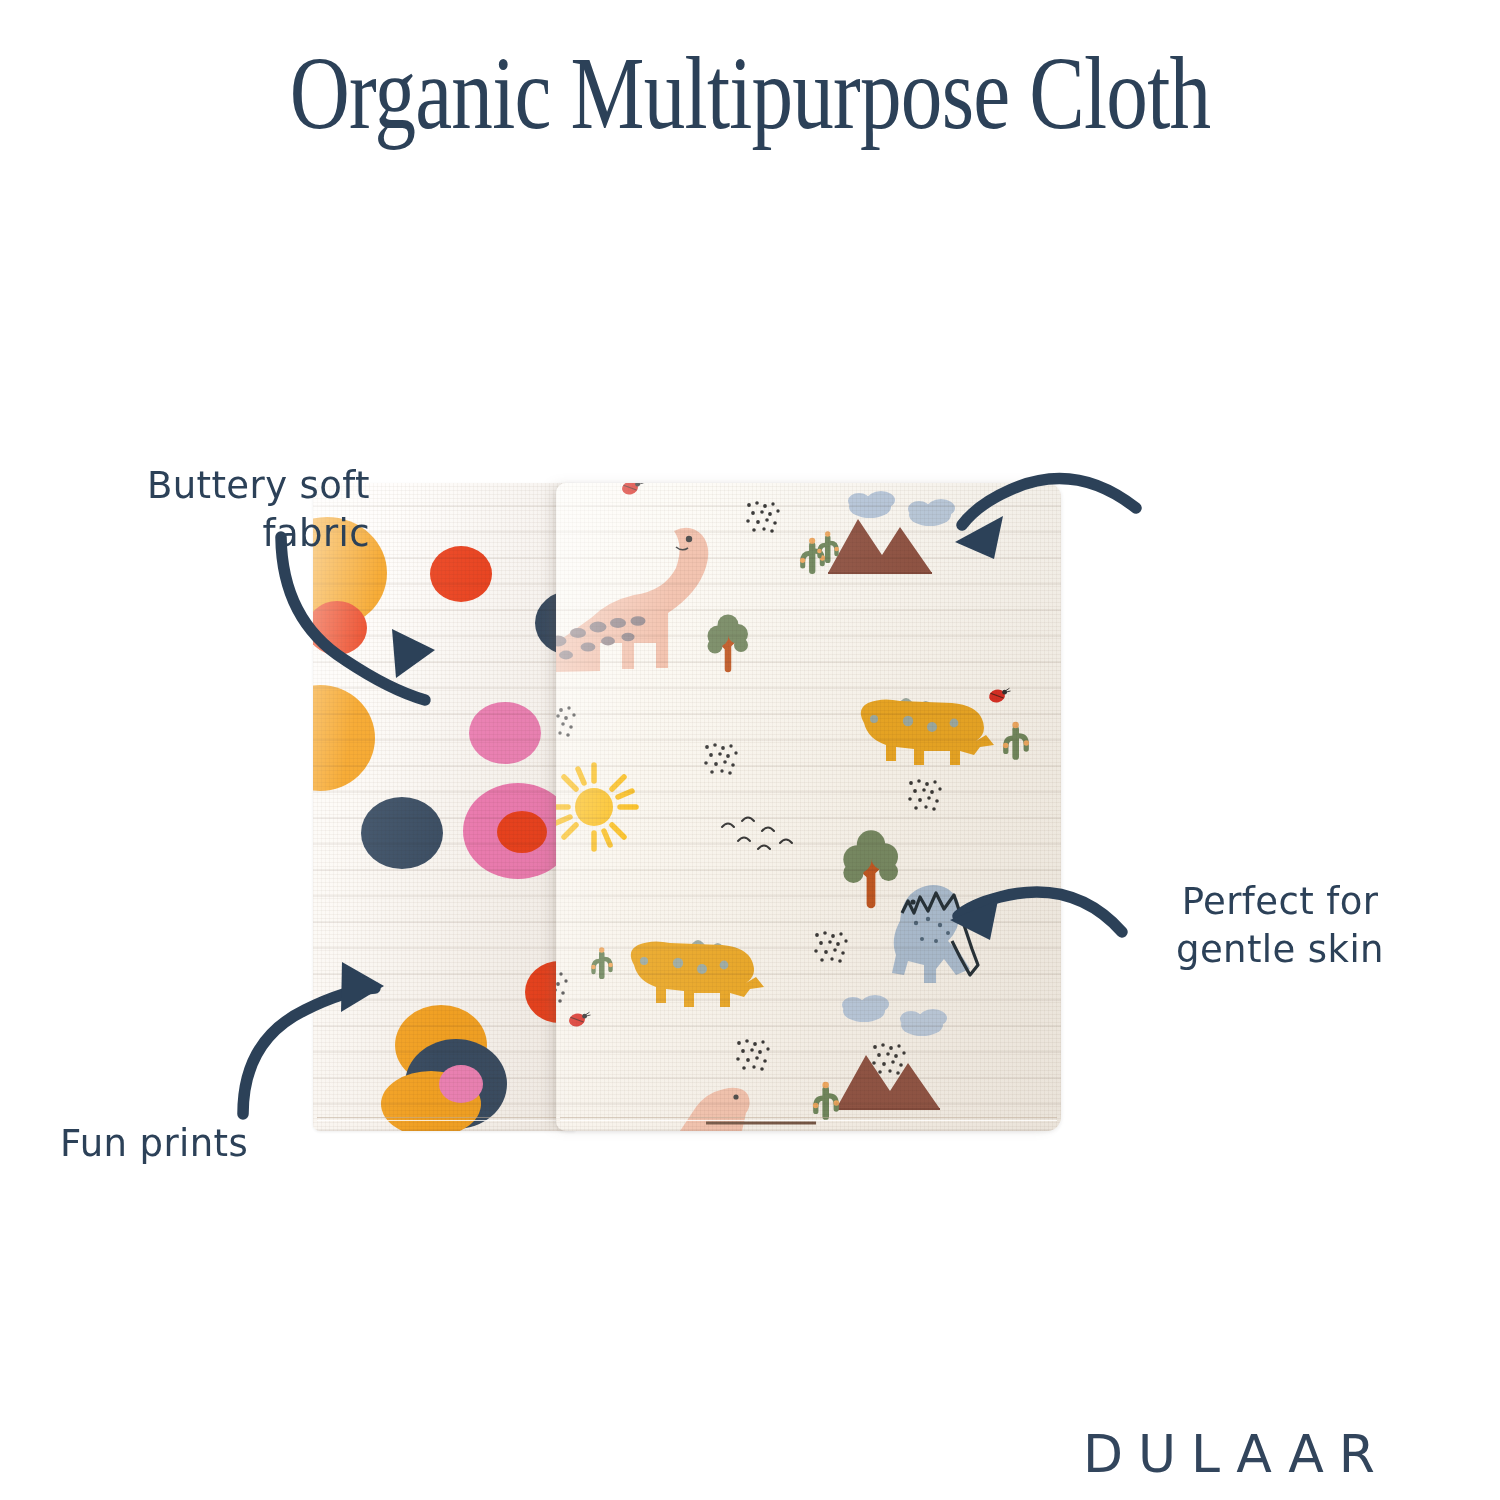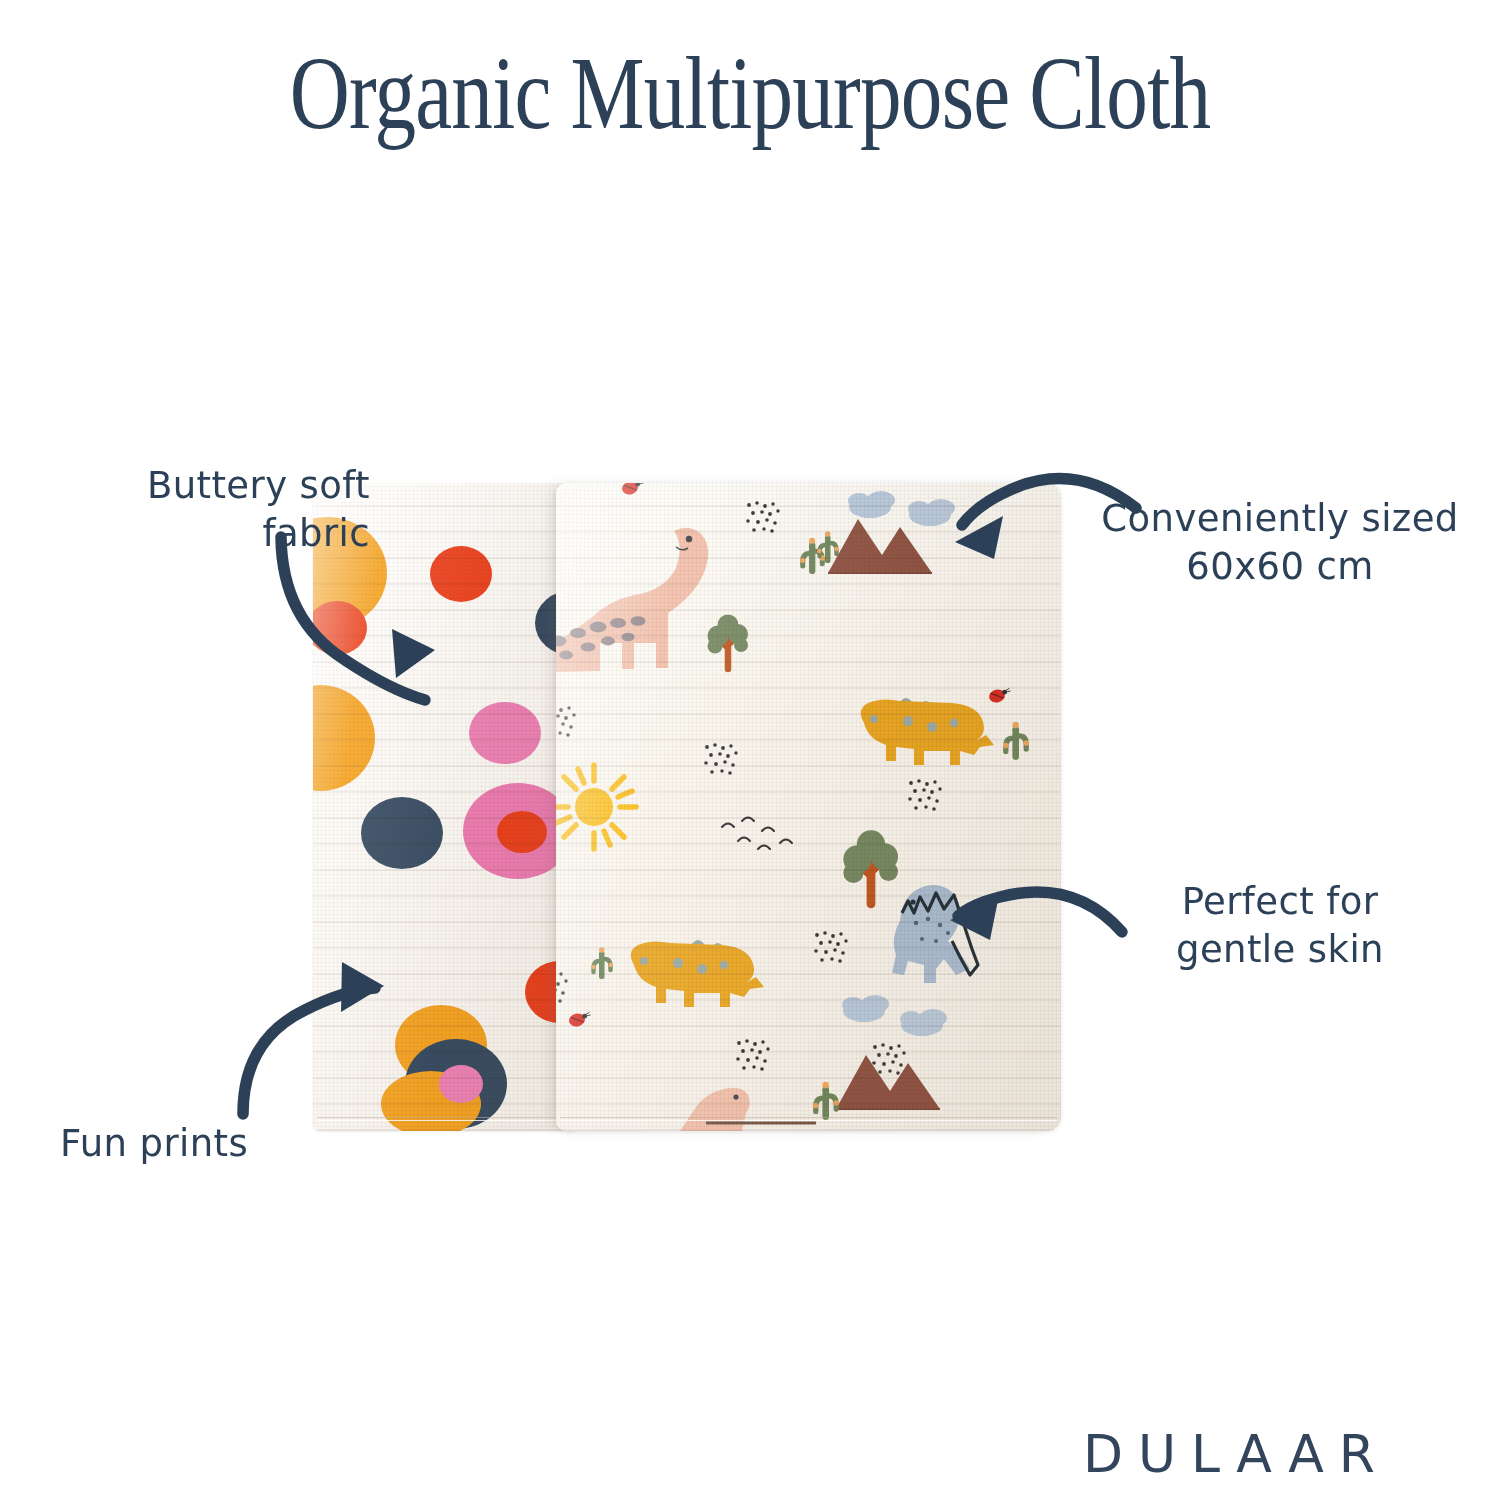--- a/index.html
+++ b/index.html
@@ -446,22 +446,20 @@
 
     <g>
       <path d="M243 1114 Q243 1040 305 1010 Q345 990 375 988" stroke="#2c4158" stroke-width="11.5" fill="none" stroke-linecap="round"></path>
       <path d="M342 962 L384 986 L341 1012 Z" fill="#2c4158"></path>
     </g>
   </svg>
 
   <div class="annot" id="annot-buttery">Buttery soft
 fabric</div>
 
-  <div class="annot" id="annot-size">Conveniently sized
-60x60 cm</div>
 
   <div class="annot" id="annot-fun">Fun prints</div>
 
   <div class="annot" id="annot-gentle">Perfect for
 gentle skin</div>
 
   <div id="brand">DULAAR</div>
 
 </div>
 

